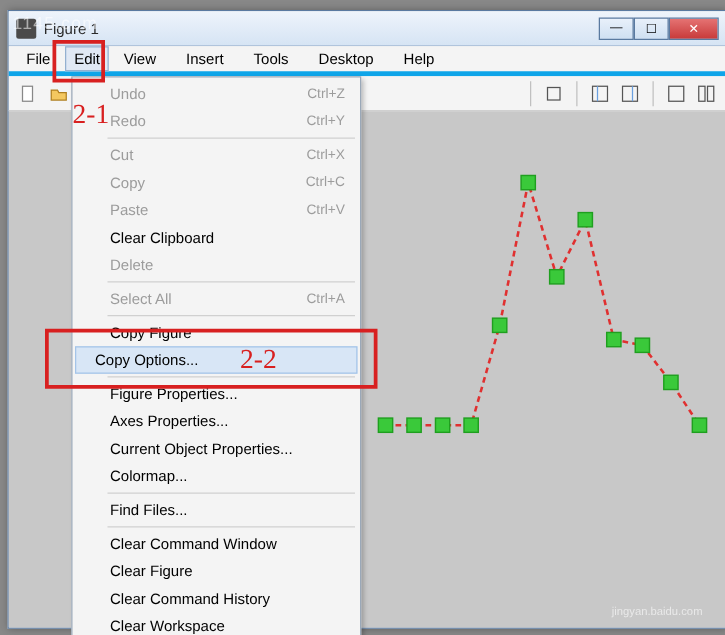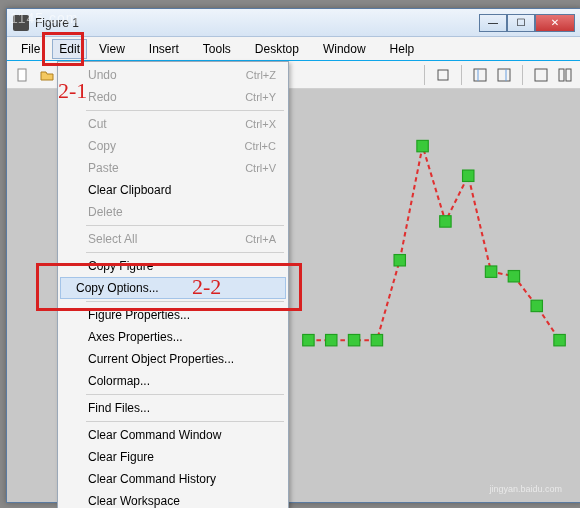--- a/index.html
+++ b/index.html
@@ -5,21 +5,21 @@
 * { box-sizing: border-box; margin: 0; padding: 0; }
 body { font-family: "Segoe UI", Tahoma, sans-serif; font-size: 12px; background: #888; width: 580px; height: 508px; position: relative; overflow: hidden; }
 .window { position: absolute; left: 6px; top: 8px; width: 576px; height: 495px; background: #f0f0f0; border: 1px solid #5a7aa0; box-shadow: 0 0 6px rgba(0,0,0,0.3); }
 .titlebar { height: 28px; background: linear-gradient(#eef4fb, #d6e4f4); display: flex; align-items: center; padding: 0 6px; border-bottom: 1px solid #b0c4dc; }
 .titlebar .icon { width: 16px; height: 16px; background: #4a4a4a; margin-right: 6px; border-radius: 2px; }
 .titlebar .title { flex: 1; color: #2a2a2a; }
 .winbtns { display: flex; gap: 0; }
 .winbtn { width: 28px; height: 18px; border: 1px solid #5a7aa0; background: linear-gradient(#e8f0fa,#cfe0f2); display: flex; align-items: center; justify-content: center; font-size: 10px; }
 .winbtn.min { border-radius: 0; }
 .winbtn.close { background: linear-gradient(#e57373,#c83a3a); color: #fff; width: 40px; }
-.menubar { height: 24px; background: #f4f4f4; display: flex; align-items: center; padding: 0 2px; border-bottom: 1px solid #0ea5e9; }
+.menubar { height: 24px; background: #f4f4f4; display: flex; align-items: center; padding: 0 2px; border-bottom: 4px solid #0ea5e9; }
 .menubar .mitem { padding: 3px 12px; cursor: default; }
 .menubar .mitem.open { background: #e0e8f4; border: 1px solid #94b0d0; padding: 2px 6px; }
 .toolbar { height: 28px; background: #f4f4f4; border-bottom: 1px solid #d0d0d0; display: flex; align-items: center; padding: 0 4px; }
 .toolbar .sep { width: 1px; height: 20px; background: #c0c0c0; margin: 0 6px; }
 .tbtn { width: 20px; height: 20px; margin: 0 2px; border: 1px solid transparent; display: flex; align-items: center; justify-content: center; }
 .tbtn svg { width: 14px; height: 14px; }
 .toolbar .spacer { flex: 1; }
 .canvas { position: absolute; left: 0; top: 80px; right: 0; bottom: 0; background: #c8c8c8; }
 .plotarea { position: absolute; left: 290px; top: 0; right: 10px; bottom: 70px; }
 .plotline { stroke: #e03030; stroke-width: 1.8; stroke-dasharray: 4 3; fill: none; }
@@ -51,21 +51,20 @@
     </div>
   </div>
 
   <div class="menubar" id="menubar">
       <div class="mitem">File</div>
       <div class="mitem open">Edit</div>
       <div class="mitem">View</div>
       <div class="mitem">Insert</div>
       <div class="mitem">Tools</div>
       <div class="mitem">Desktop</div>
-      <div class="mitem">Window</div>
       <div class="mitem">Help</div>
     </div>
 
   <div class="toolbar">
     <div class="tbtn">
         <svg viewBox="0 0 14 14">
           <rect x="2" y="1" width="8" height="12" fill="#fff" stroke="#888"></rect>
         </svg>
       </div>
     <div class="tbtn">

